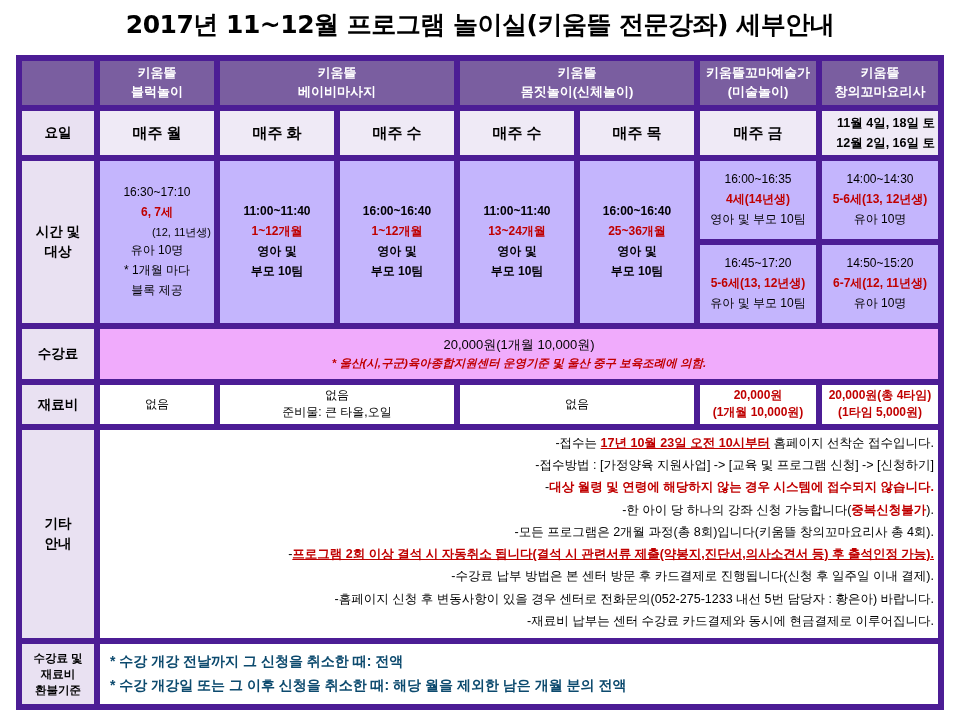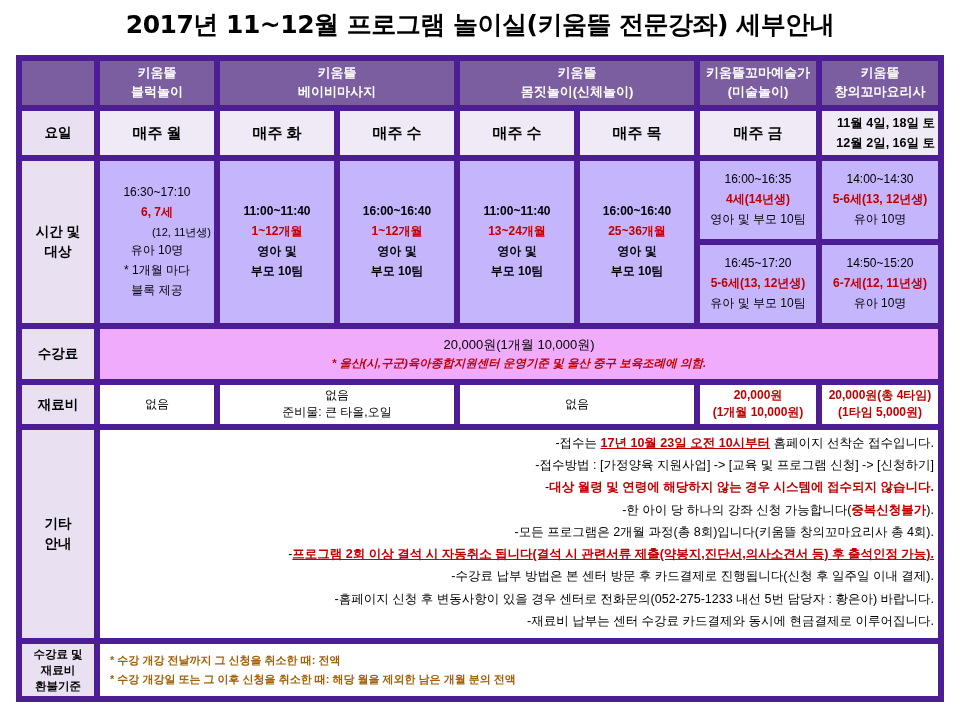--- a/index.html
+++ b/index.html
@@ -70,24 +70,24 @@
     padding:2px 4px 6px 10px;
     line-height:1.78;
   }
   .notes ul{margin:0;padding:0;list-style:none;}
   .notes li{white-space:nowrap;}
   .dash{display:inline-block;width:14px;}
   .u{text-decoration:underline;}
   .refund{
     background:#ffffff;
     text-align:left;
-    font-size:11px;
+    font-size:14px;
     padding:6px 4px 6px 10px;
     line-height:1.7;
-    color:#a16207;
+    color:#0c4a6e;
     font-weight:bold;
   }
   .lbl-sm{font-size:11.5px;line-height:1.4;font-weight:bold;}
 </style>
 </head>
 <body>
 
 <div class="page">
 
   <div class="title">2017년 11~12월 프로그램 놀이실(키움뜰 전문강좌) 세부안내</div>

